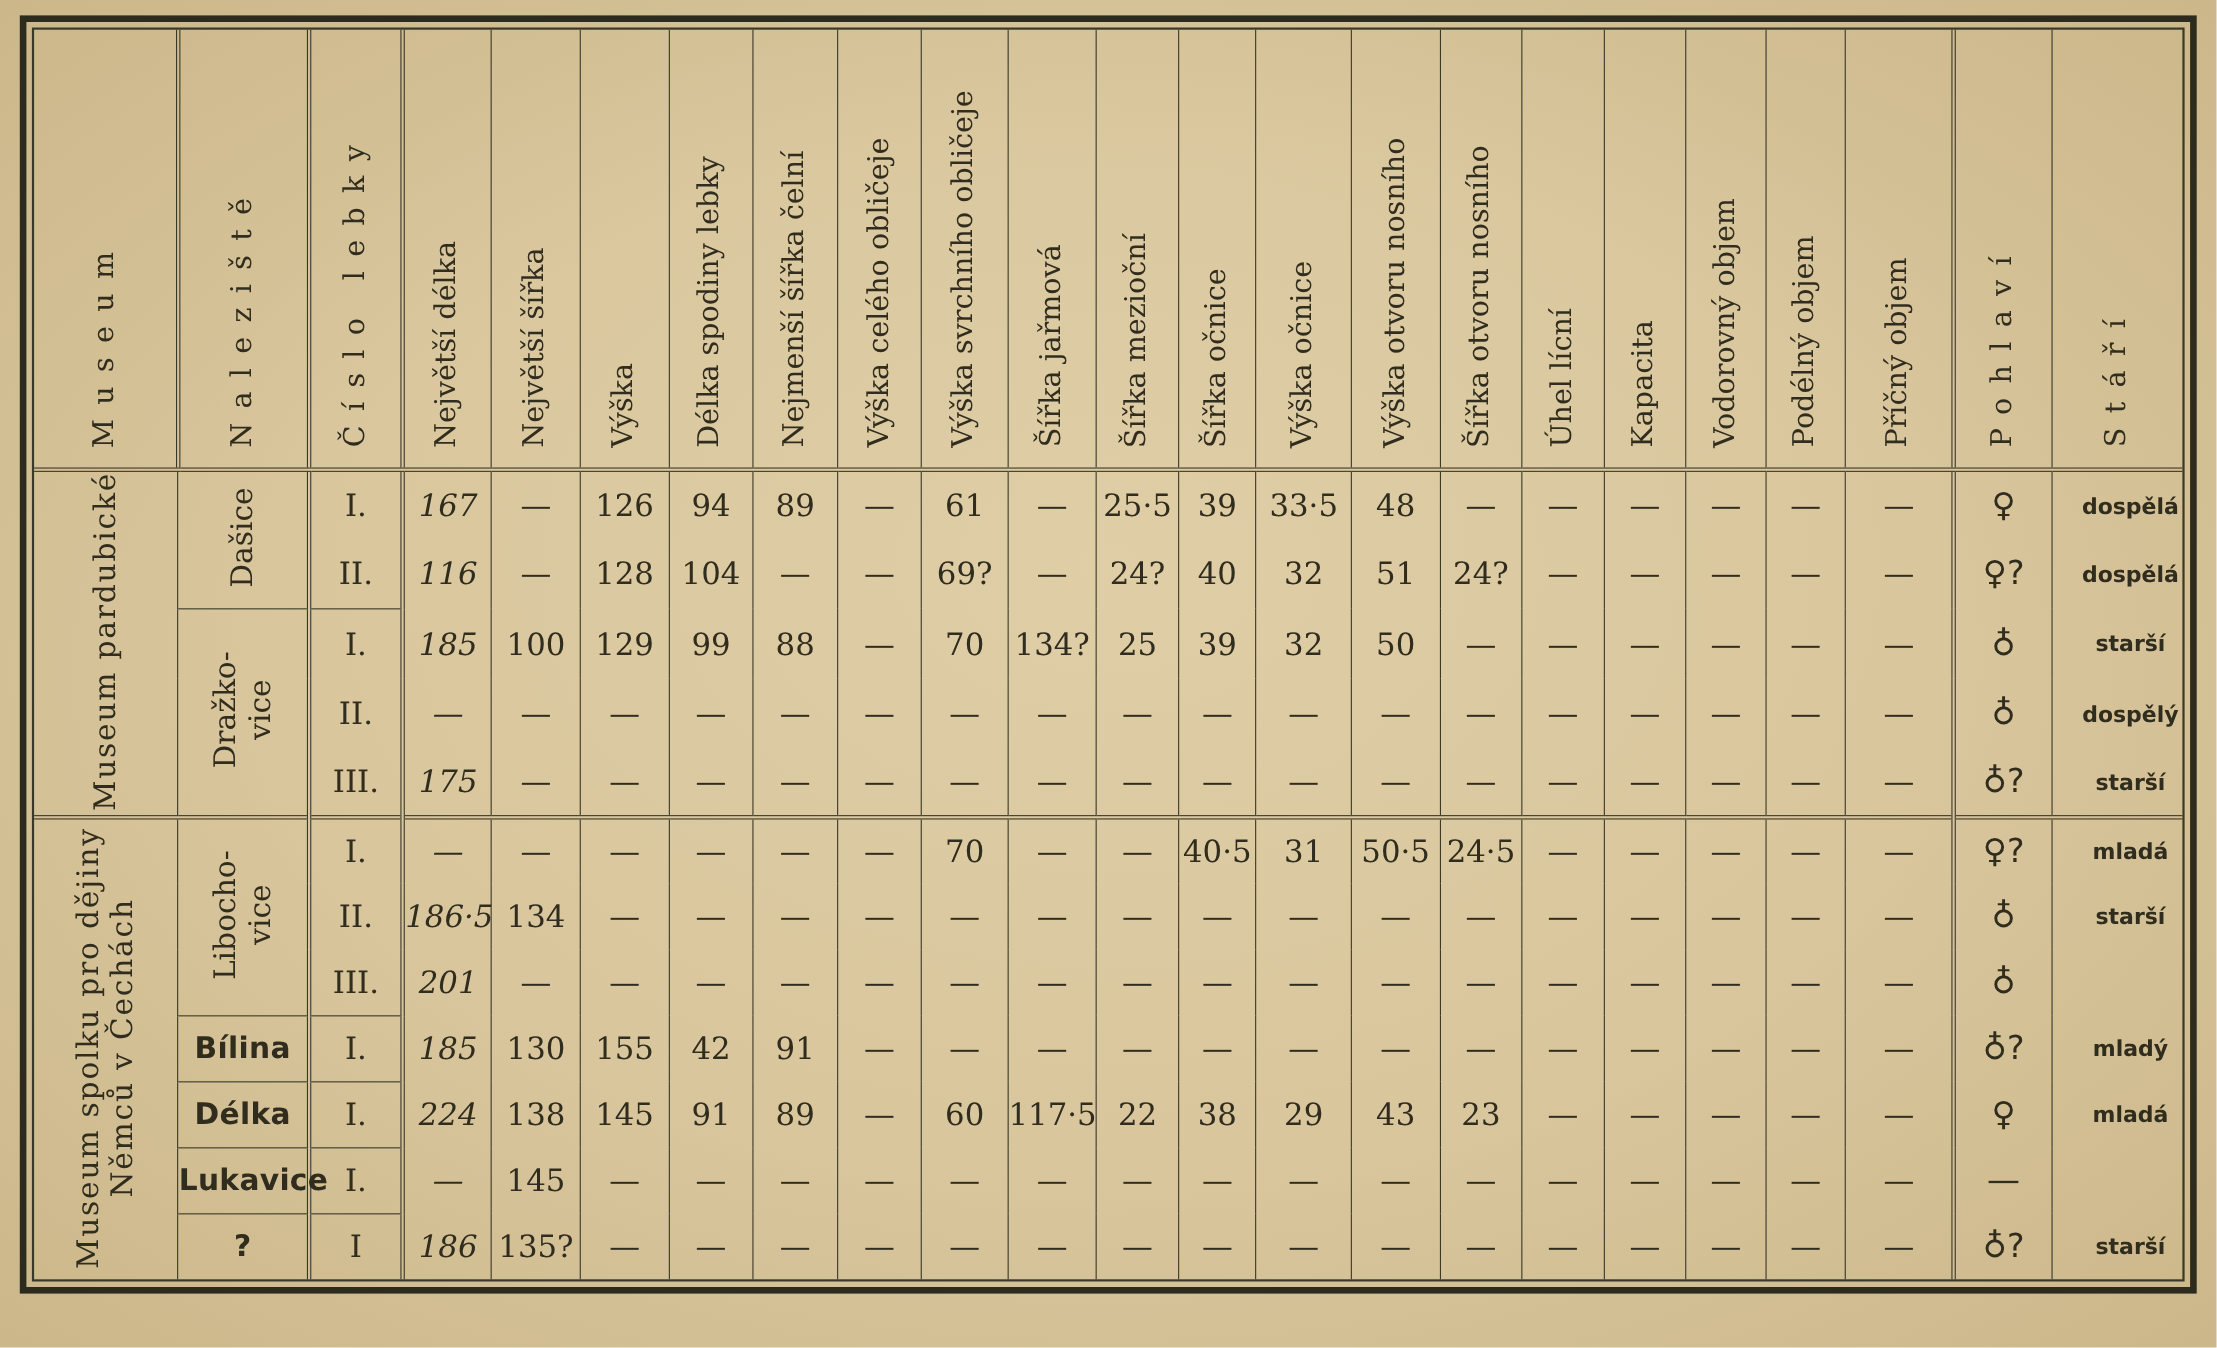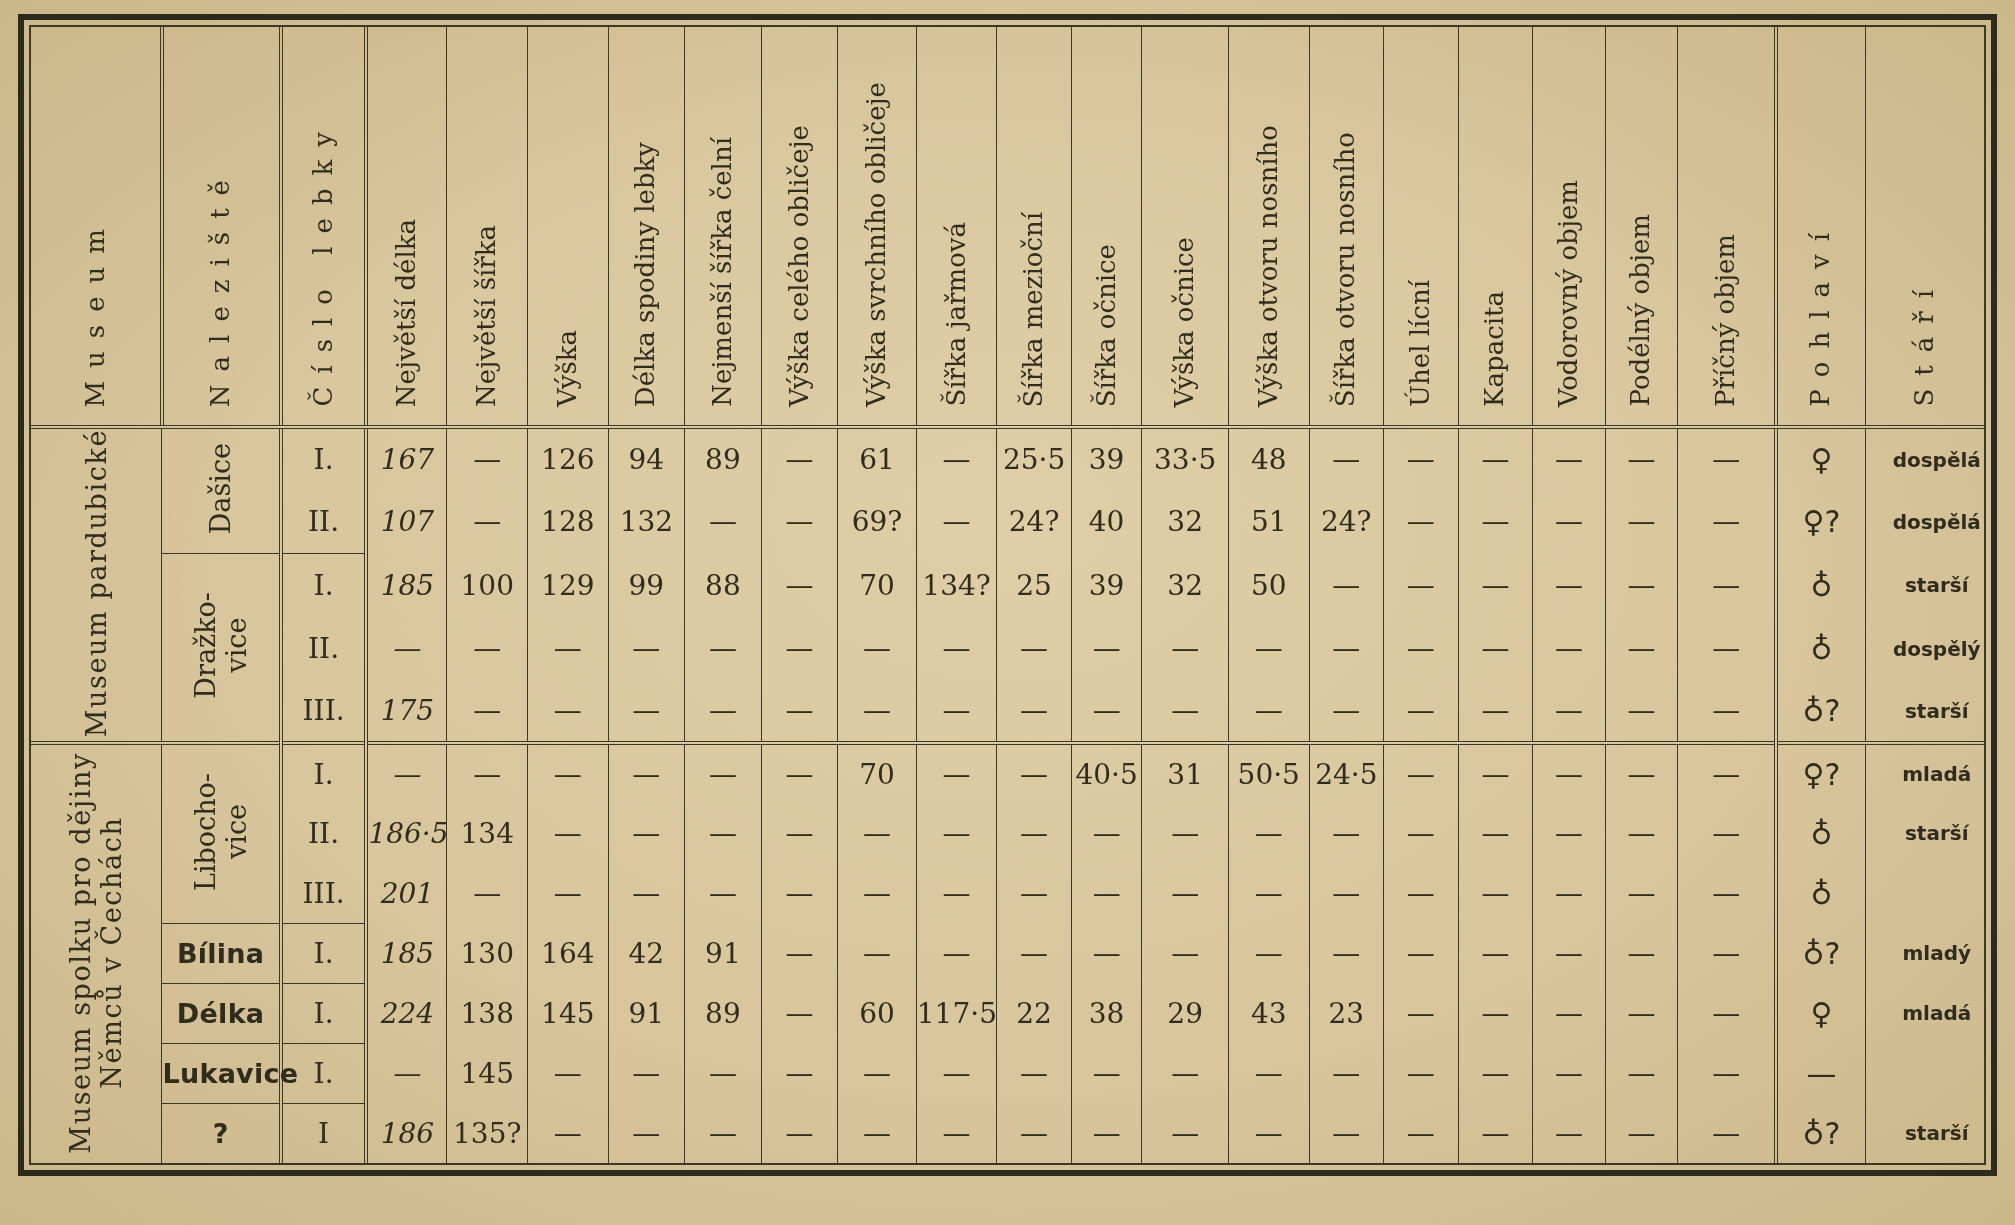--- a/index.html
+++ b/index.html
@@ -162,24 +162,24 @@
               <td class="val">—</td>
               <td class="val">—</td>
               <td class="val">—</td>
               <td class="val">—</td>
               <td class="val">—</td>
               <td class="sex">♀</td>
               <td class="age">dospělá</td>
             </tr>
             <tr class="g1">
               <td class="cislo">II.</td>
-              <td class="val dbl">107</td>
+              <td class="val dbl">116</td>
               <td class="val">—</td>
               <td class="val">128</td>
-              <td class="val">132</td>
+              <td class="val">104</td>
               <td class="val">—</td>
               <td class="val">—</td>
               <td class="val">69?</td>
               <td class="val">—</td>
               <td class="val">24?</td>
               <td class="val">40</td>
               <td class="val">32</td>
               <td class="val">51</td>
               <td class="val">24?</td>
               <td class="val">—</td>
@@ -332,21 +332,21 @@
               <td class="val">—</td>
               <td class="val">—</td>
               <td class="sex">♁</td>
               <td class="age"></td>
             </tr>
             <tr class="g2">
               <td rowspan="1" class="loc lsep"><span class="hlabel">Bílina</span></td>
               <td class="cislo lsep">I.</td>
               <td class="val dbl">185</td>
               <td class="val">130</td>
-              <td class="val">164</td>
+              <td class="val">155</td>
               <td class="val">42</td>
               <td class="val">91</td>
               <td class="val">—</td>
               <td class="val">—</td>
               <td class="val">—</td>
               <td class="val">—</td>
               <td class="val">—</td>
               <td class="val">—</td>
               <td class="val">—</td>
               <td class="val">—</td>

